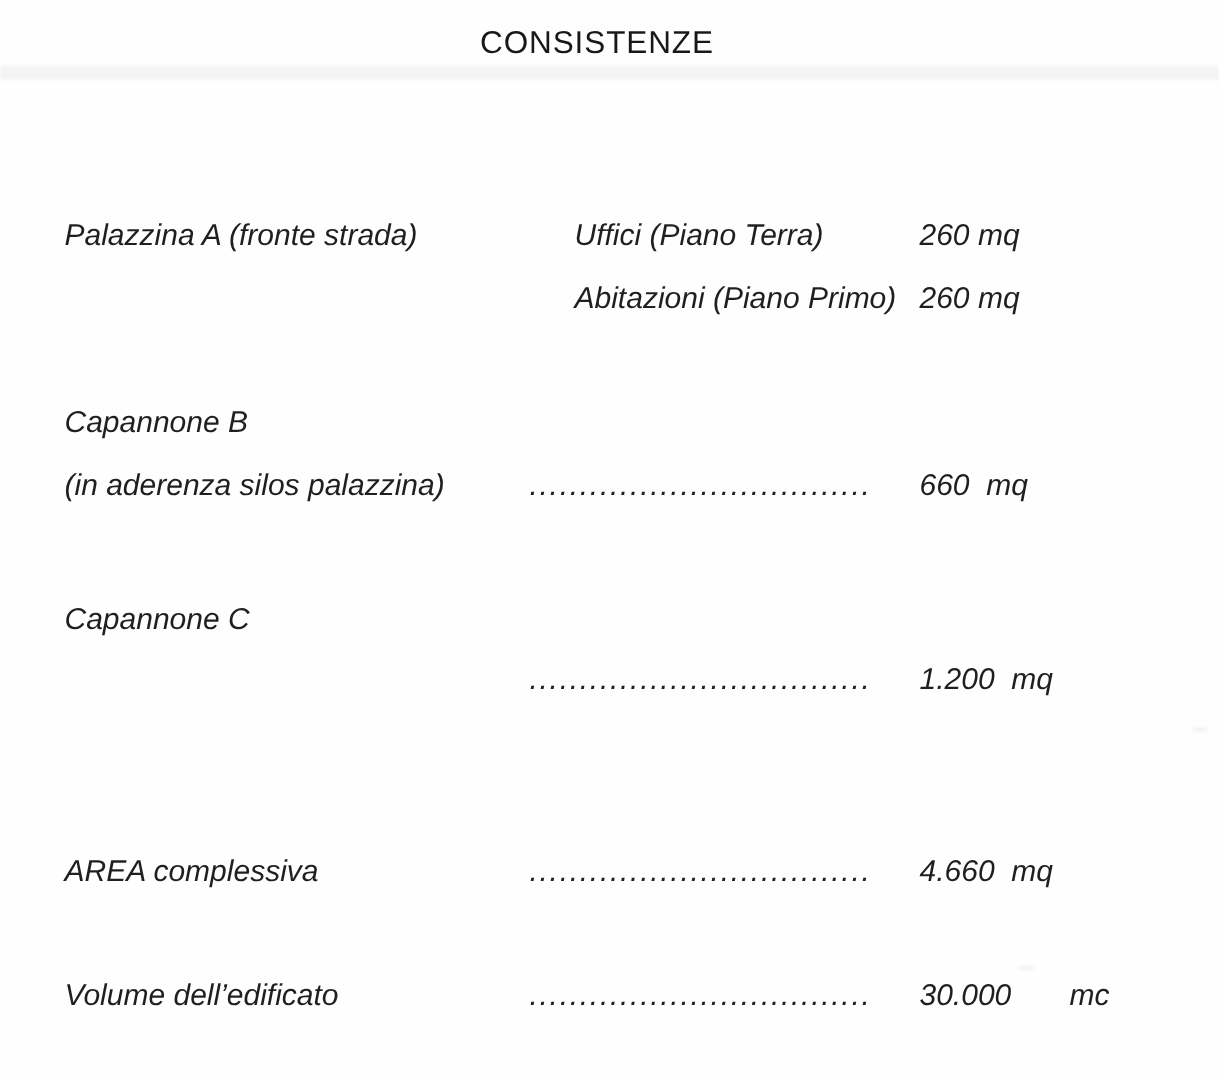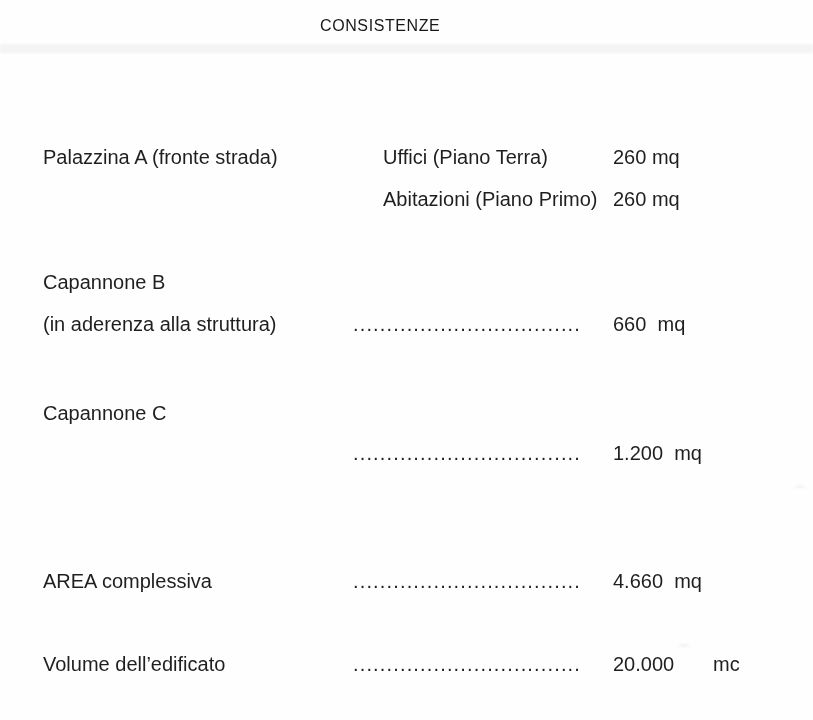--- a/index.html
+++ b/index.html
@@ -26,31 +26,32 @@
     border-radius: 50%;
     filter: blur(1px);
   }
   .smudge.s1 { left: 795px; top: 485px; width: 10px; height: 3px; }
   .smudge.s2 { left: 678px; top: 644px; width: 12px; height: 3px; }
   .title {
     position: absolute;
     top: 17px;
     left: 320px;
     margin: 0;
-    font-size: 16px;
+    font-size: 21px;
     font-weight: 400;
     letter-spacing: 0.6px;
     color: #181818;
   }
   .row {
     position: absolute;
     left: 0;
     width: 813px;
     height: 26px;
     line-height: 26px;
+    font-style: italic;
   }
   .c-left  { position: absolute; left: 43px;  white-space: pre; }
   .c-mid   { position: absolute; left: 352px; white-space: pre; margin-left: 31px; }
   .c-dots  { position: absolute; left: 353px; letter-spacing: 1.15px; white-space: pre; }
   .c-val   { position: absolute; left: 613px; white-space: pre; }
   .r1 { top: 144px; }
   .r2 { top: 186px; padding-left: 16px; }
   .r3 { top: 269px; padding-left: 33px; }
   .r4 { top: 311px; }
   .r5 { top: 400px; }
@@ -78,21 +79,21 @@
   <div class="row r2">
     <span class="c-mid">Abitazioni (Piano Primo)</span>
     <span class="c-val">260 mq</span>
   </div>
 
   <div class="row r3">
     <span class="c-left">Capannone B</span>
   </div>
 
   <div class="row r4">
-    <span class="c-left">(in aderenza alla struttura)</span>
+    <span class="c-left">(in aderenza silos palazzina)</span>
     <span class="c-dots">..................................</span>
     <span class="c-val">660  mq</span>
   </div>
 
   <div class="row r5">
     <span class="c-left">Capannone C</span>
   </div>
 
   <div class="row r6">
     <span class="c-dots">..................................</span>
@@ -101,16 +102,16 @@
 
   <div class="row r7">
     <span class="c-left">AREA complessiva</span>
     <span class="c-dots">..................................</span>
     <span class="c-val">4.660  mq</span>
   </div>
 
   <div class="row r8">
     <span class="c-left">Volume dell’edificato</span>
     <span class="c-dots">..................................</span>
-    <span class="c-val">20.000       mc</span>
+    <span class="c-val">30.000       mc</span>
   </div>
 
 </div>
 
 </body></html>

